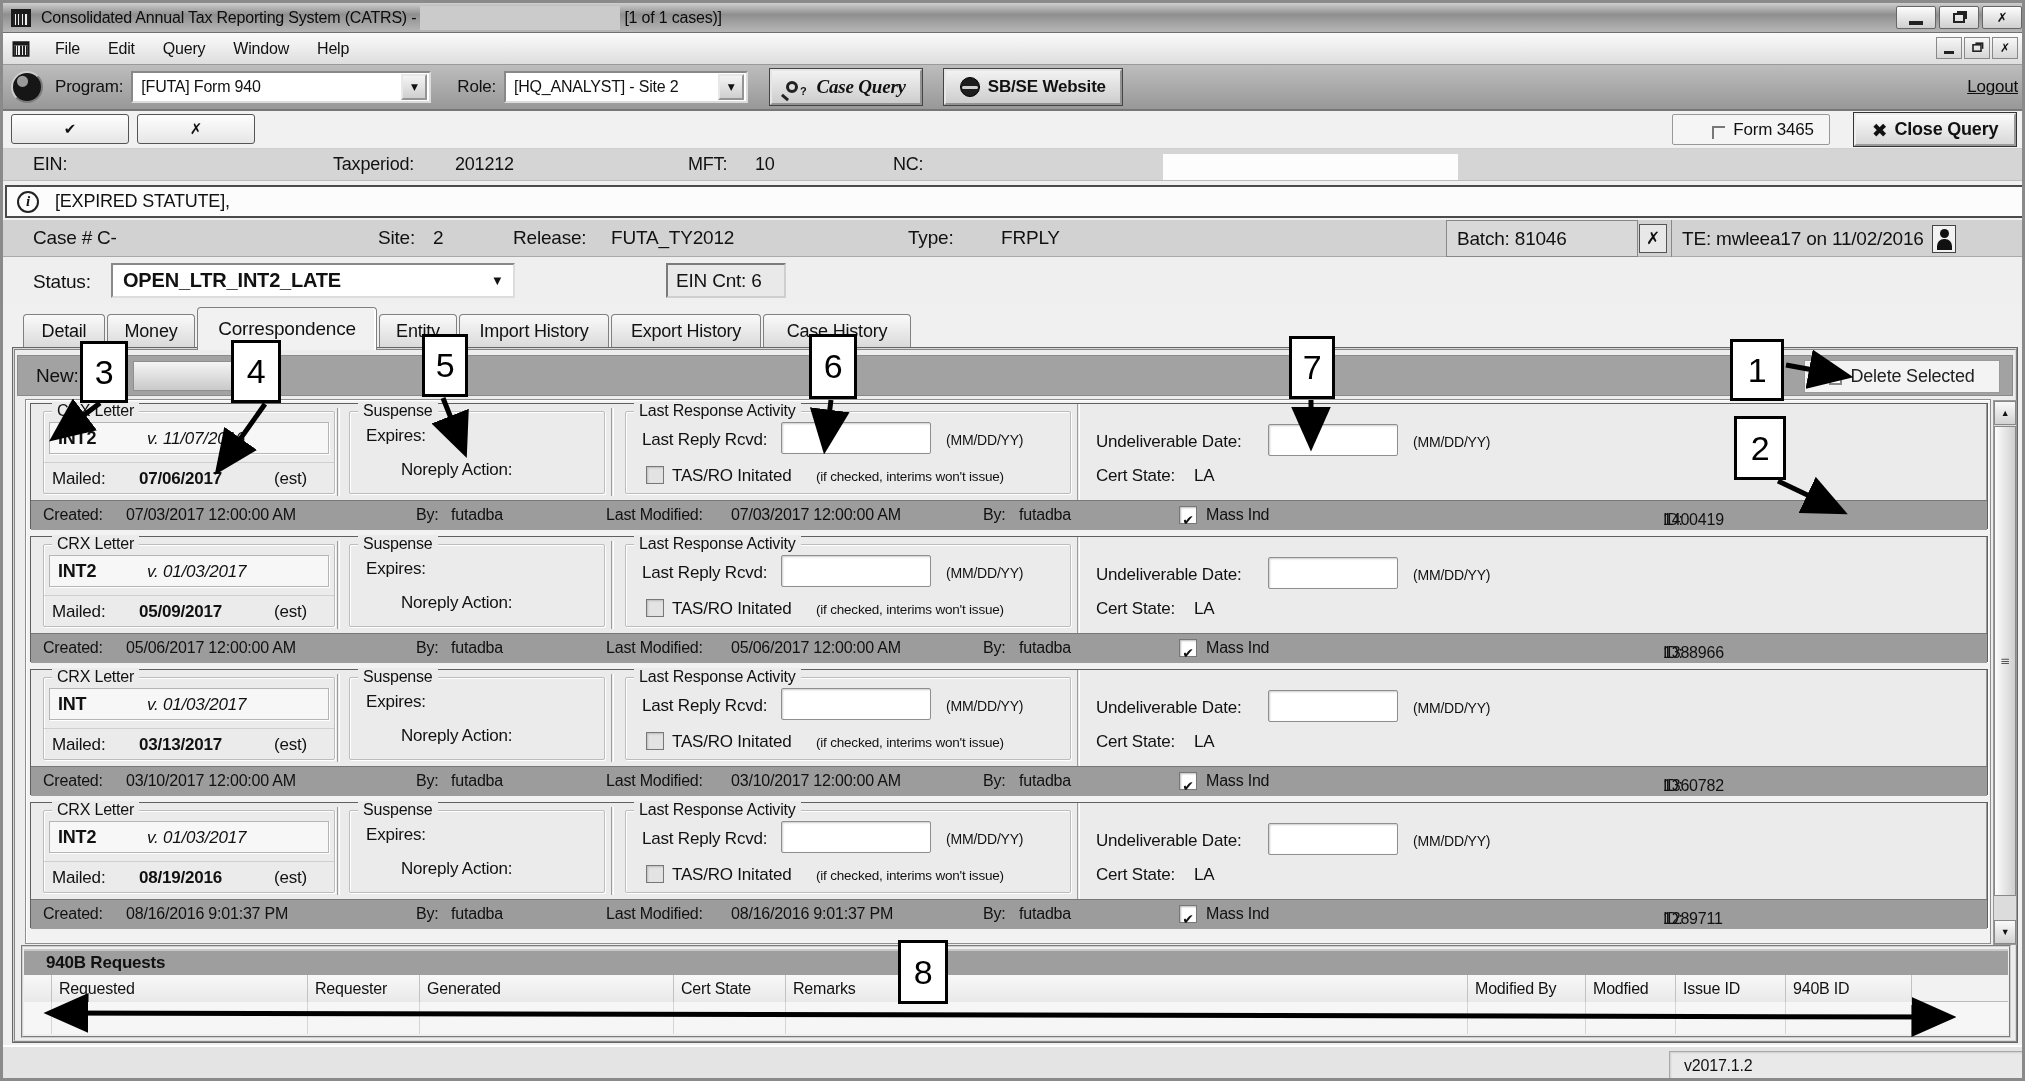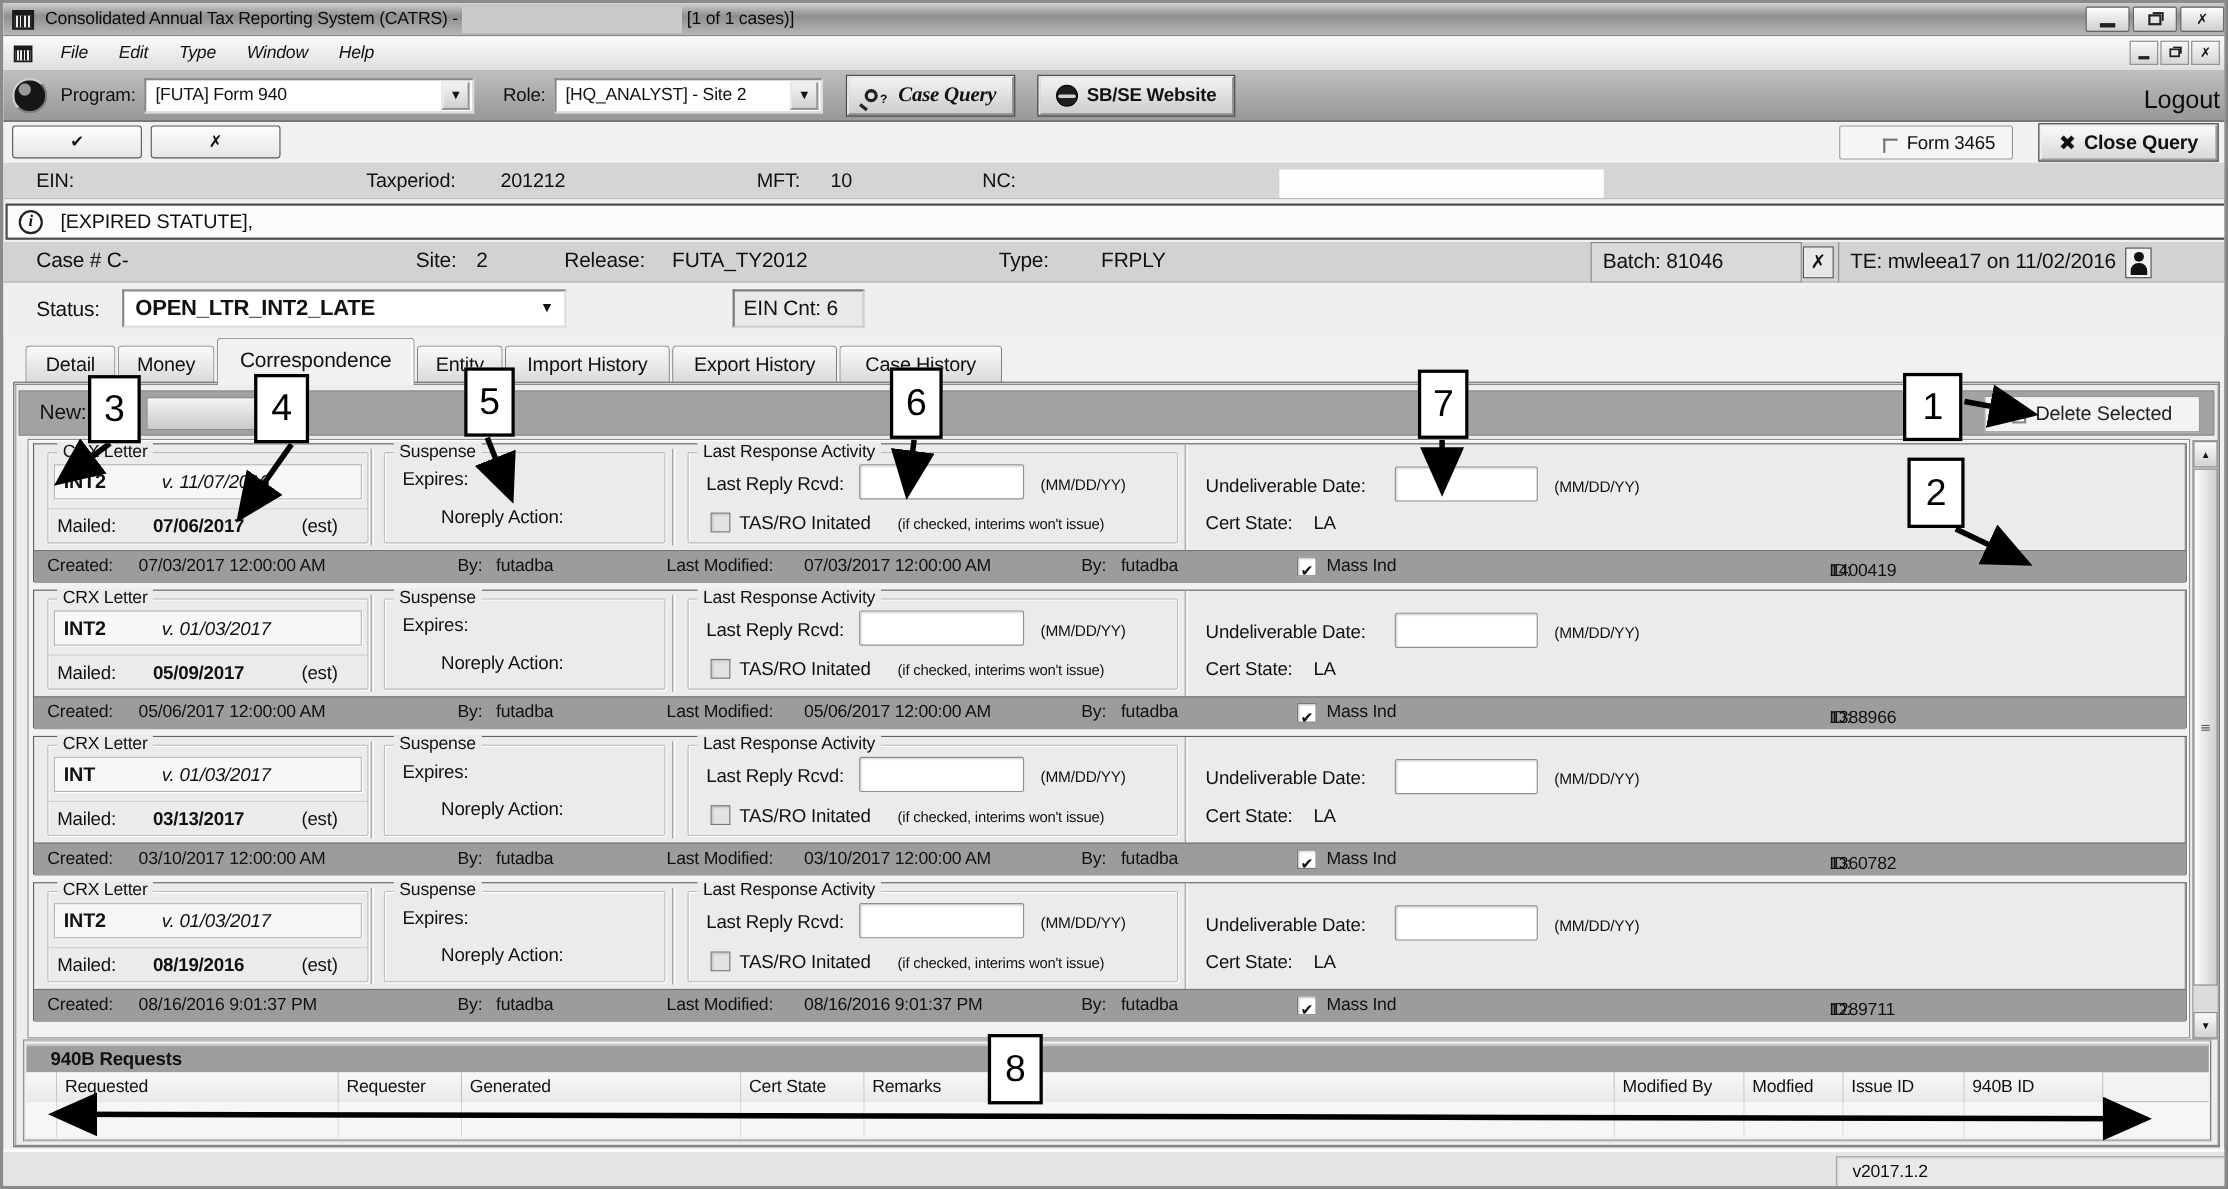--- a/index.html
+++ b/index.html
@@ -20,21 +20,21 @@
   .title-redact{display:inline-block;width:200px;height:24px;background:#cbcbcb;vertical-align:middle;margin:0 4px;}
   .winbtn{width:40px;height:23px;background:linear-gradient(#fdfdfd,#cfcfcf);border:1px solid #666;
     border-radius:2px;margin-left:3px;display:flex;align-items:center;justify-content:center;font-size:13px;font-weight:bold;}
   .winbtns{position:absolute;right:6px;top:3px;display:flex;}
   .min-glyph{width:14px;height:4px;background:#222;margin-top:10px;}
   .restore-glyph{width:12px;height:10px;border:2px solid #222;box-shadow:3px -3px 0 -1px #222;}
 
   
   .menubar{left:0;top:30px;width:2025px;height:32px;background:linear-gradient(#fbfbfb,#dedede);
     display:flex;align-items:center;border-bottom:1px solid #9a9a9a;font-size:16px;}
-  .menu-item{padding:4px 14px;height:100%;display:flex;align-items:center;font-style:italic;}
+  .menu-item{padding:4px 14px;height:100%;display:flex;align-items:center;}
   .mdibtns{position:absolute;right:4px;top:34px;display:flex;}
   .mdibtn{width:26px;height:22px;background:linear-gradient(#f7f7f7,#d6d6d6);border:1px solid #888;
     margin-left:2px;display:flex;align-items:center;justify-content:center;font-size:12px;}
 
   
   .toolbar{left:0;top:62px;width:2025px;height:46px;background:linear-gradient(#bdbdbd,#989898);
     border-bottom:2px solid #777;display:flex;align-items:center;font-size:17px;}
   .prog-icon{width:32px;height:32px;border-radius:50%;margin:0 12px 0 8px;border:2px outset #cfcfcf;
     background:radial-gradient(circle at 34% 30%,#9a9a9a 0 5px,#161616 6px);}
   .tb-label{margin-right:8px;}
@@ -44,21 +44,21 @@
   .combo .drop{width:26px;height:26px;margin:0 2px;background:linear-gradient(#f4f4f4,#cfcfcf);
     border:2px outset #e8e8e8;display:flex;align-items:center;justify-content:center;font-size:9px;}
   .tb-btn{height:36px;background:linear-gradient(#f2f2f2,#cdcdcd);border:2px outset #e6e6e6;
     outline:1px solid #444;display:flex;align-items:center;padding:0 14px;margin-left:22px;font-size:17px;}
   .cq-text{font-family:"Liberation Serif","DejaVu Serif",serif;font-style:italic;font-weight:bold;font-size:19px;}
   .mag{width:12px;height:12px;border:3px solid #222;border-radius:50%;position:relative;margin-right:2px;}
   .mag::after{content:"";position:absolute;width:8px;height:3px;background:#222;left:-8px;top:12px;transform:rotate(40deg);}
   .mag-q{font-size:11px;font-weight:bold;margin:8px 10px 0 0;}
   .globe{width:20px;height:20px;border-radius:50%;background:#1d1d1d;position:relative;margin-right:8px;border:1px solid #000;}
   .globe::after{content:"";position:absolute;left:1px;top:8px;width:16px;height:3px;background:#cfcfcf;border-radius:2px;}
-  .logout{position:absolute;right:10px;top:12px;font-size:23px;color:#0d0d0d;}
+  .logout{position:absolute;right:10px;top:12px;font-size:17px;text-decoration:underline;color:#0d0d0d;}
 
   
   .actionrow{left:0;top:108px;width:2025px;height:38px;background:#f1f1f1;border-bottom:1px solid #cfcfcf;}
   .act-btn{position:absolute;top:3px;width:118px;height:30px;background:linear-gradient(#fefefe,#e6e6e6);
     border:1px solid #555;border-radius:3px;display:flex;align-items:center;justify-content:center;font-size:15px;}
   .form3465{position:absolute;top:3px;right:198px;width:158px;height:31px;background:#f5f5f5;
     border:1px solid #999;border-radius:2px;display:flex;align-items:center;justify-content:center;font-size:17px;padding-left:24px;}
   .f3465-icon{width:13px;height:13px;border:2px solid #777;border-right:none;border-bottom:none;margin-right:8px;margin-top:6px;}
   .closequery{position:absolute;top:2px;right:12px;width:162px;height:33px;background:linear-gradient(#fafafa,#d8d8d8);
     border:2px outset #eee;outline:1px solid #333;display:flex;align-items:center;justify-content:center;
@@ -220,21 +220,21 @@
       <span class="winbtn dj">
           <span>✗</span>
         </span>
     </span>
   </div>
 
   <div class="abs menubar">
     <span class="app-icon" style="transform:scale(.85);"></span>
     <span class="menu-item">File</span>
     <span class="menu-item">Edit</span>
-    <span class="menu-item">Type</span>
+    <span class="menu-item">Query</span>
     <span class="menu-item">Window</span>
     <span class="menu-item">Help</span>
   </div>
   <div class="mdibtns">
     <span class="mdibtn">
         <span class="min-glyph" style="width:10px;height:3px;margin-top:8px;"></span>
       </span>
     <span class="mdibtn">
         <span class="restore-glyph" style="transform:scale(.8);"></span>
       </span>

